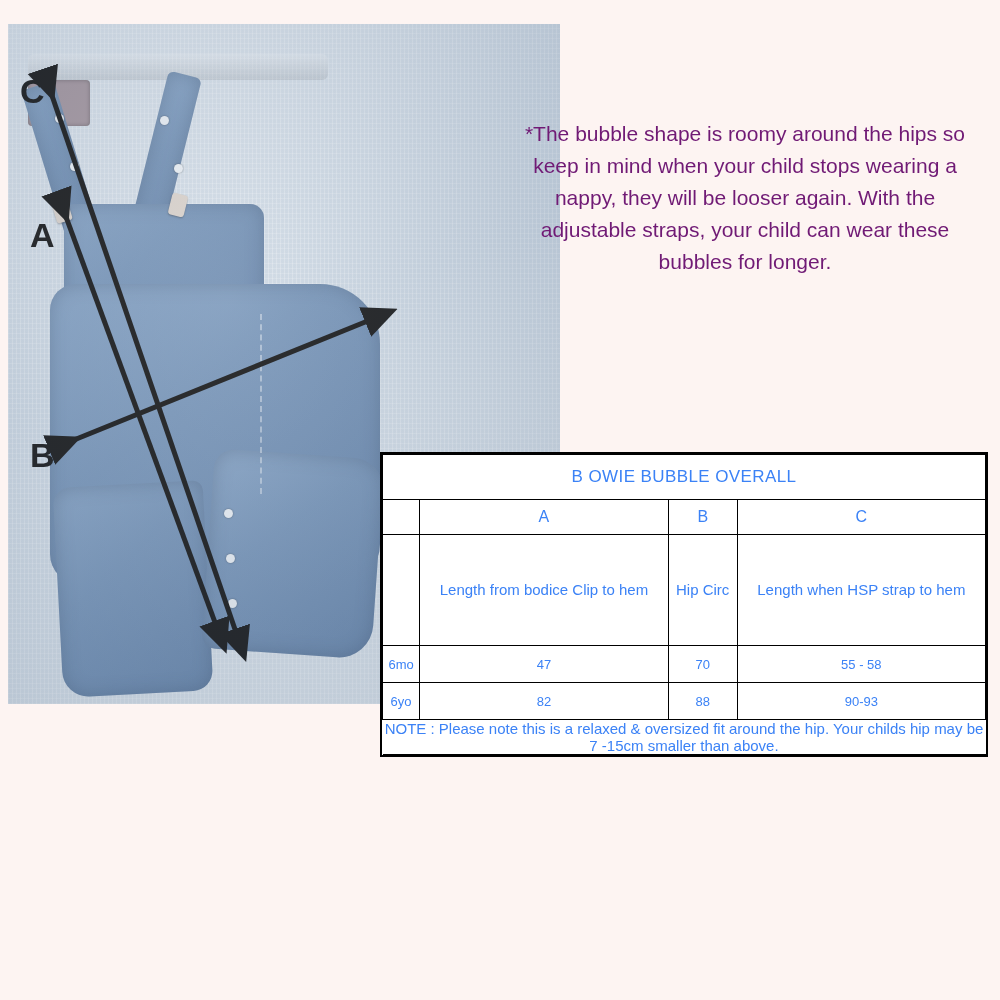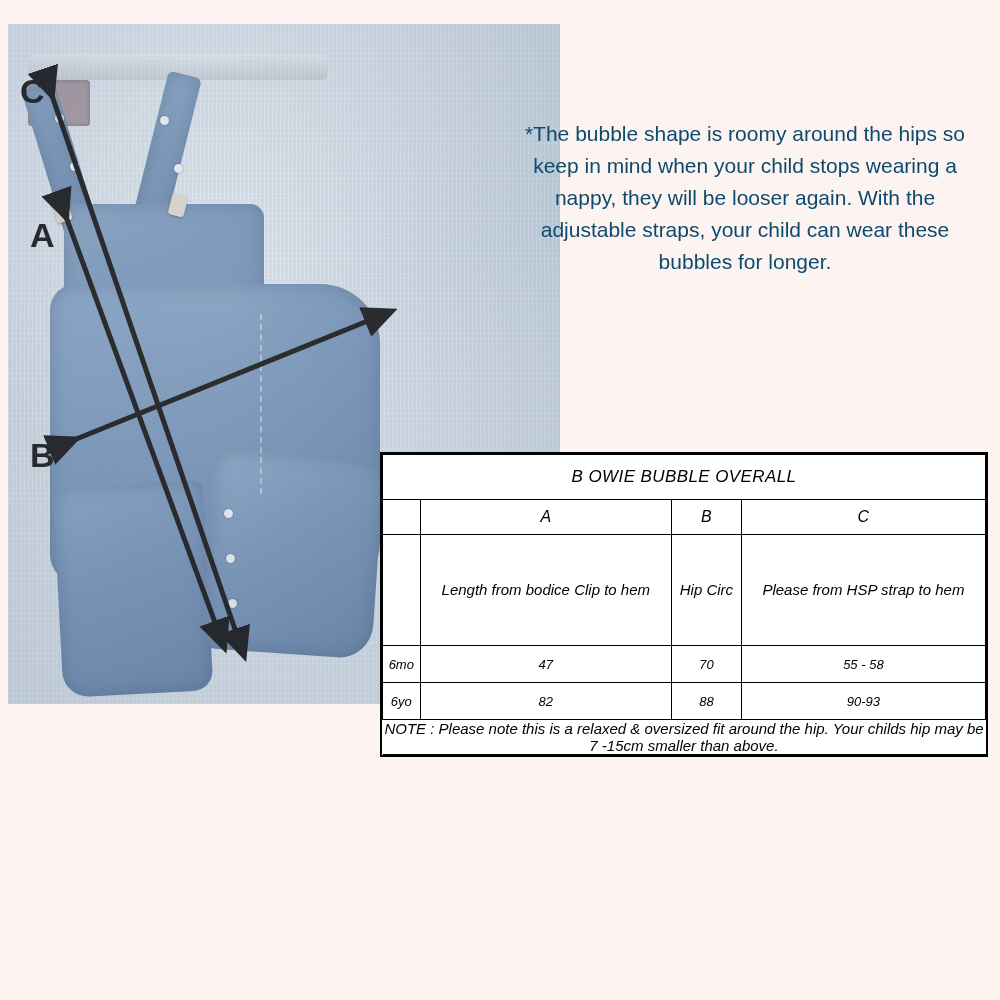--- a/index.html
+++ b/index.html
@@ -135,40 +135,39 @@
 
   
   #note-block {
     position: absolute;
     left: 516px;
     top: 118px;
     width: 458px;
     text-align: center;
     font-size: 21px;
     line-height: 1.52;
-    color: #0c4a6e;
+    color: #701a75;
     font-family: "Liberation Sans", sans-serif;
   }
 
   
   #size-table-wrap {
     position: absolute;
     left: 380px;
     top: 452px;
     width: 608px;
     background: #ffffff;
     border: 2px solid #000;
     box-sizing: border-box;
   }
   table.size-table {
     border-collapse: collapse;
     width: 100%;
     font-size: 15px;
-    color: #000000;
-    font-style: italic;
+    color: #3b82f6;
   }
   table.size-table td, table.size-table th {
     border: 1.5px solid #000;
     text-align: center;
     font-weight: normal;
     padding: 0;
   }
   .tbl-title {
     font-size: 17px;
     height: 44px;
@@ -254,21 +253,21 @@
     <tr>
       <td class="col-head"></td>
       <td class="col-head">A</td>
       <td class="col-head">B</td>
       <td class="col-head">C</td>
     </tr>
     <tr class="desc-row">
       <td></td>
       <td>Length from bodice Clip to hem</td>
       <td>Hip Circ</td>
-      <td>Please from HSP strap to hem</td>
+      <td>Length when HSP strap to hem</td>
     </tr>
 
     <tr class="data-row">
       <td>6mo</td>
       <td>47</td>
       <td>70</td>
       <td>55 - 58</td>
     </tr>
     <tr class="data-row">
       <td>6yo</td>

